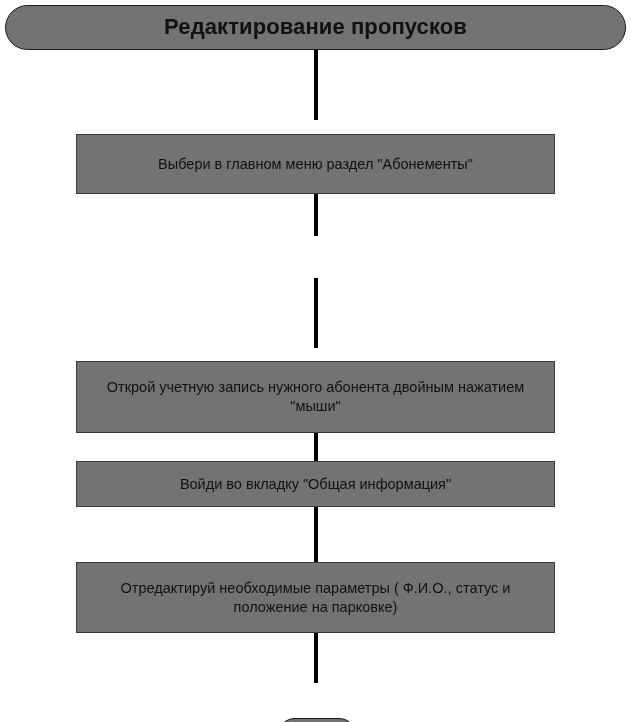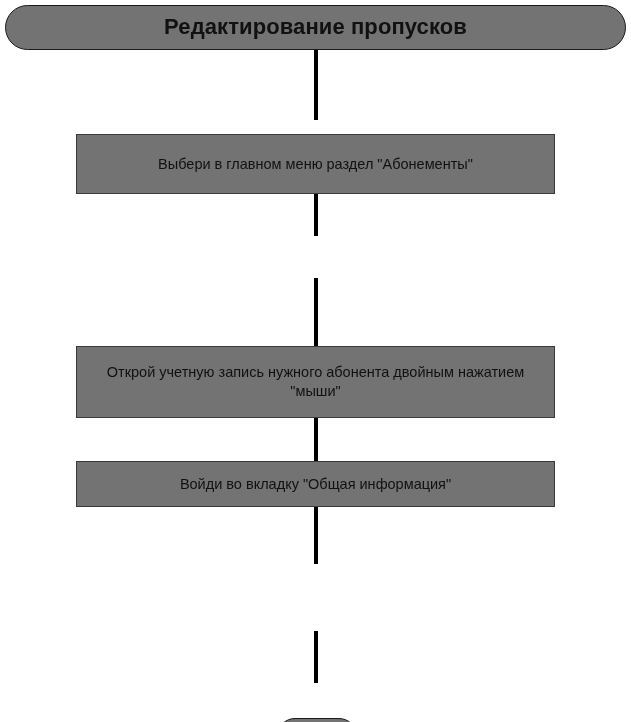--- a/index.html
+++ b/index.html
@@ -76,21 +76,21 @@
   .process {
     border: 1.6px solid #3a3a3a;
     left: 76px;
     width: 479px;
   }
   .process .node-text {
     font-size: 14.5px;
   }
   .process.p1 { top: 118px; height: 60px; margin-top: 16px; }
   .process.p2 { top: 234px; height: 46px; }
-  .process.p3 { top: 346px; height: 72px; }
+  .process.p3 { top: 361px; height: 72px; }
   .process.p4 { top: 461px; height: 46px; }
   .process.p5 { top: 562px; height: 71px; }
   
   .connector.c0 { top: 48px;  height: 72px; }
   .connector.c1 { top: 162px; height: 74px; }
   .connector.c2 { top: 278px; height: 70px; }
   .connector.c3 { top: 416px; height: 47px; }
   .connector.c4 { top: 505px; height: 59px; }
   .connector.c5 { top: 631px; height: 52px; }
 </style>
@@ -119,20 +119,23 @@
   </div>
 
   <div class="connector c3"></div>
 
   <div class="node process p4">
     <span class="node-text">Войди во вкладку "Общая информация"</span>
   </div>
 
   <div class="connector c4"></div>
 
+  <div class="node process p5">
+    <span class="node-text">Отредактируй необходимые параметры ( Ф.И.О., статус и положение на парковке)</span>
+  </div>
 
   <div class="connector c5"></div>
 
   <div class="node terminator end">
     <span class="node-text">Конец</span>
   </div>
 
 </div>
 
 </body></html>

